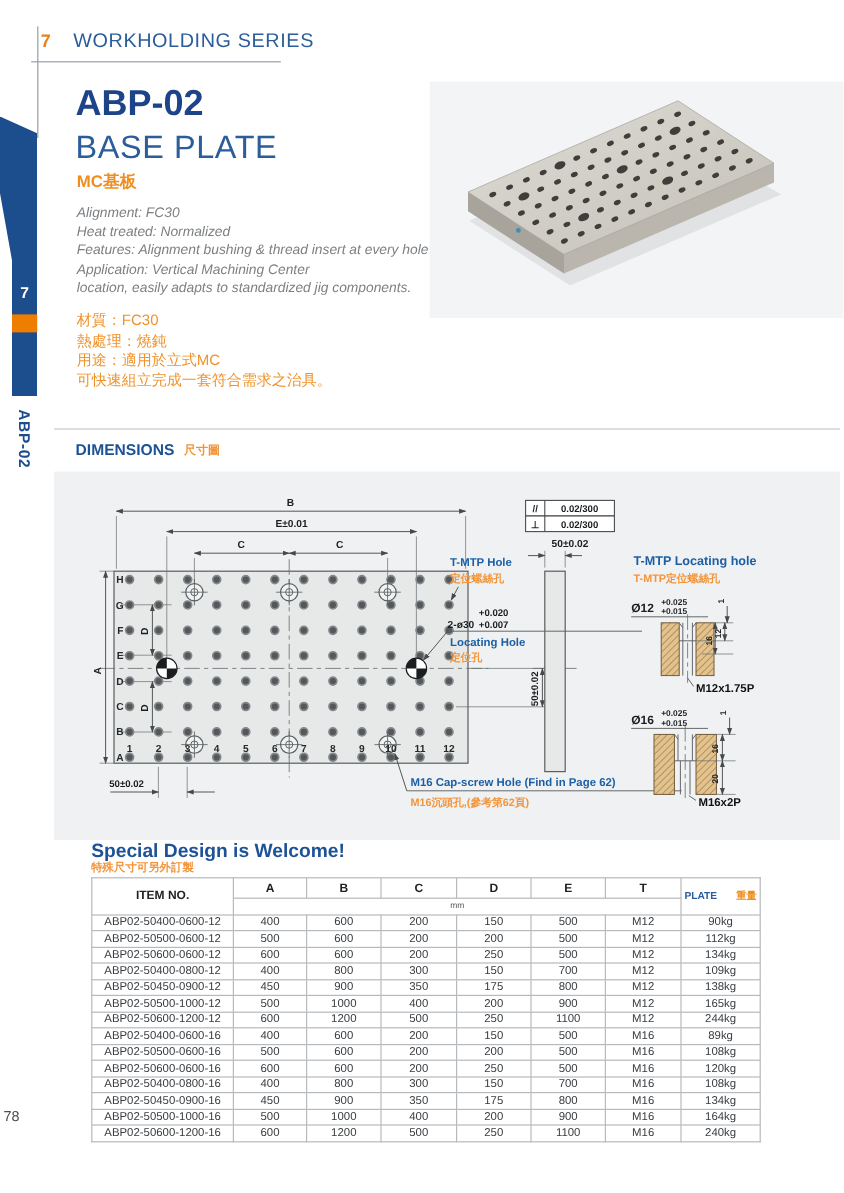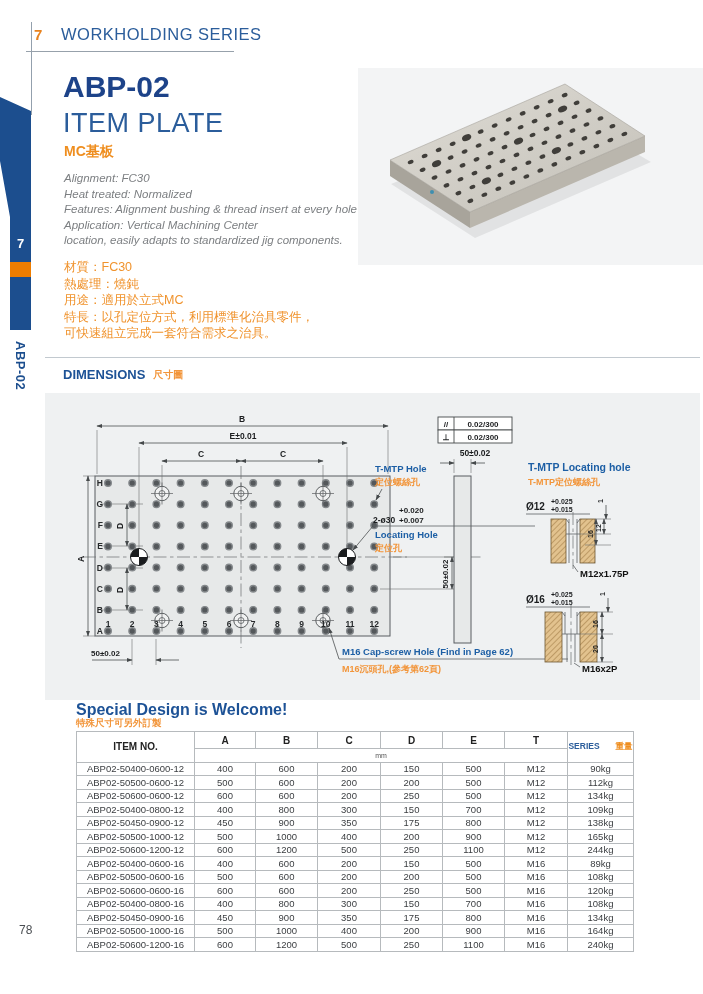--- a/index.html
+++ b/index.html
@@ -53,50 +53,49 @@
              border:1.2px solid #6f7478;font-size:9.5px;color:#3a3d40}
   table.spec td,table.spec th{border:1px solid #b6babd;text-align:center;padding:0;
              overflow:hidden;white-space:nowrap}
   table.spec th{font-size:10px;font-weight:bold;color:#222;height:16px}
   table.spec td{height:12.5px}
   .mmrow td{height:7px;font-size:7px;color:#555;text-align:right;padding-right:3px;
             border-bottom:1.4px solid #6f7478}
   .wcell span.w-en{color:#2b5d9b;font-weight:bold;font-size:8.5px}
   .wcell span.w-zh{color:#ef8e1f;font-weight:bold;font-size:8.5px;margin-left:16px}
   .itemcell{font-size:9.5px}
-  .pagenum{left:19px;top:923px;font-size:12px;color:#4a4e52}
+  .pagenum{left:3px;top:923px;font-size:12px;color:#4a4e52}
 </style>
 </head>
 <body>
 
 <div class="abs vline"></div>
 <div class="abs hline"></div>
 <div class="abs series-num">7</div>
 <div class="abs series-title">WORKHOLDING SERIES</div>
 
 <div class="abs wedge"></div>
 <div class="abs tab-num">7</div>
 <div class="abs tab-stripe"></div>
 <div class="abs tab-model">ABP-02</div>
 
 <div class="abs model">ABP-02</div>
-<div class="abs pname">ITEM PLATE</div>
+<div class="abs pname">BASE PLATE</div>
 <div class="abs pname-zh">MC基板</div>
 <div class="abs desc-en">
   <div>Alignment: FC30</div>
   <div>Heat treated: Normalized</div>
   <div>Features: Alignment bushing &amp; thread insert at every hole</div>
   <div>Application: Vertical Machining Center</div>
   <div>location, easily adapts to standardized jig components.</div>
 </div>
 <div class="abs desc-zh">
   <div>材質：FC30</div>
   <div>熱處理：燒鈍</div>
   <div>用途：適用於立式MC</div>
-  <div>特長：以孔定位方式，利用標準化治具零件，</div>
   <div>可快速組立完成一套符合需求之治具。</div>
 </div>
 
 <div class="abs photo">
   <svg id="photosvg" width="345" height="197" viewBox="0 0 345 197">
     <defs>
       <linearGradient id="mgrad" x1="0" y1="0" x2="1" y2="1">
         <stop offset="0" stop-color="#dfdcd5"></stop>
           <stop offset="1" stop-color="#c3c0b8"></stop>
       </linearGradient>
@@ -517,21 +516,21 @@
   <thead>
     <tr>
       <th rowspan="2" class="itemcell">ITEM NO.</th>
       <th>A</th>
       <th>B</th>
       <th>C</th>
       <th>D</th>
       <th>E</th>
       <th>T</th>
       <th rowspan="2" class="wcell">
-        <span class="w-en">SERIES</span><span class="w-zh">重量</span>
+        <span class="w-en">PLATE</span><span class="w-zh">重量</span>
       </th>
     </tr>
     <tr class="mmrow">
       <td colspan="6">mm</td>
     </tr>
   </thead>
   <tbody>
       <tr>
         <td>ABP02-50400-0600-12</td>
         <td>400</td>

